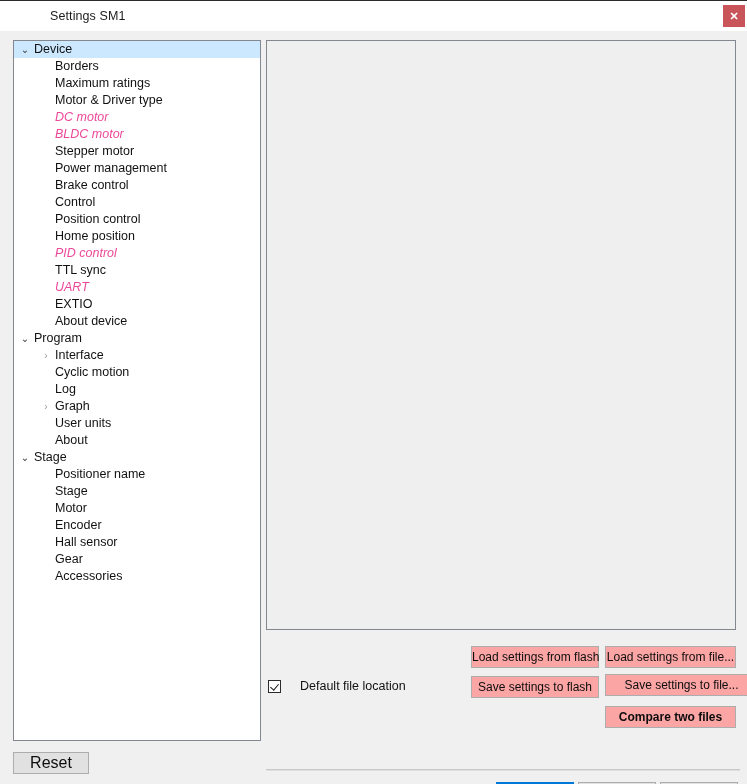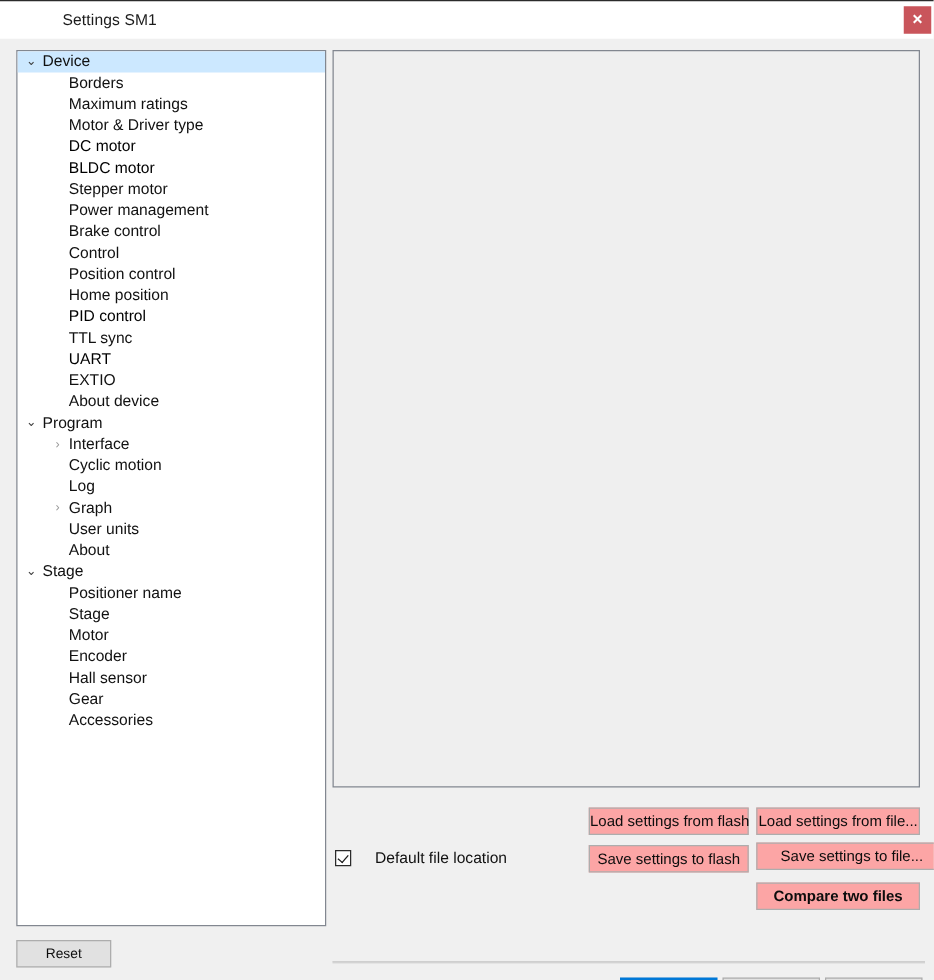--- a/index.html
+++ b/index.html
@@ -80,21 +80,22 @@
     line-height: 17px;
     white-space: nowrap;
     font-size: 12.5px;
     color: #111111;
     cursor: default;
   }
   .tree-row.selected {
     background: #cce8ff;
   }
   .tree-row.disabled {
-    color: #000000;
+    color: #ec4899;
+    font-style: italic;
   }
   .tree-label {
     position: absolute;
     top: 0;
   }
   .lvl0 .tree-label { left: 20px; }
   .lvl1 .tree-label { left: 41px; }
   .chev {
     position: absolute;
     top: 0;
@@ -111,21 +112,21 @@
   
   #reset-button {
     position: absolute;
     left: 13px;
     top: 721px;
     width: 76px;
     height: 22px;
     background: #e1e1e1;
     border: 1px solid #adadad;
     box-sizing: border-box;
-    font-size: 11px;
+    font-size: 16px;
     font-family: "Liberation Sans", sans-serif;
     color: #0d0d0d;
     cursor: pointer;
     padding: 0;
   }
 
   
   #right-area {
     position: absolute;
     left: 266px;

